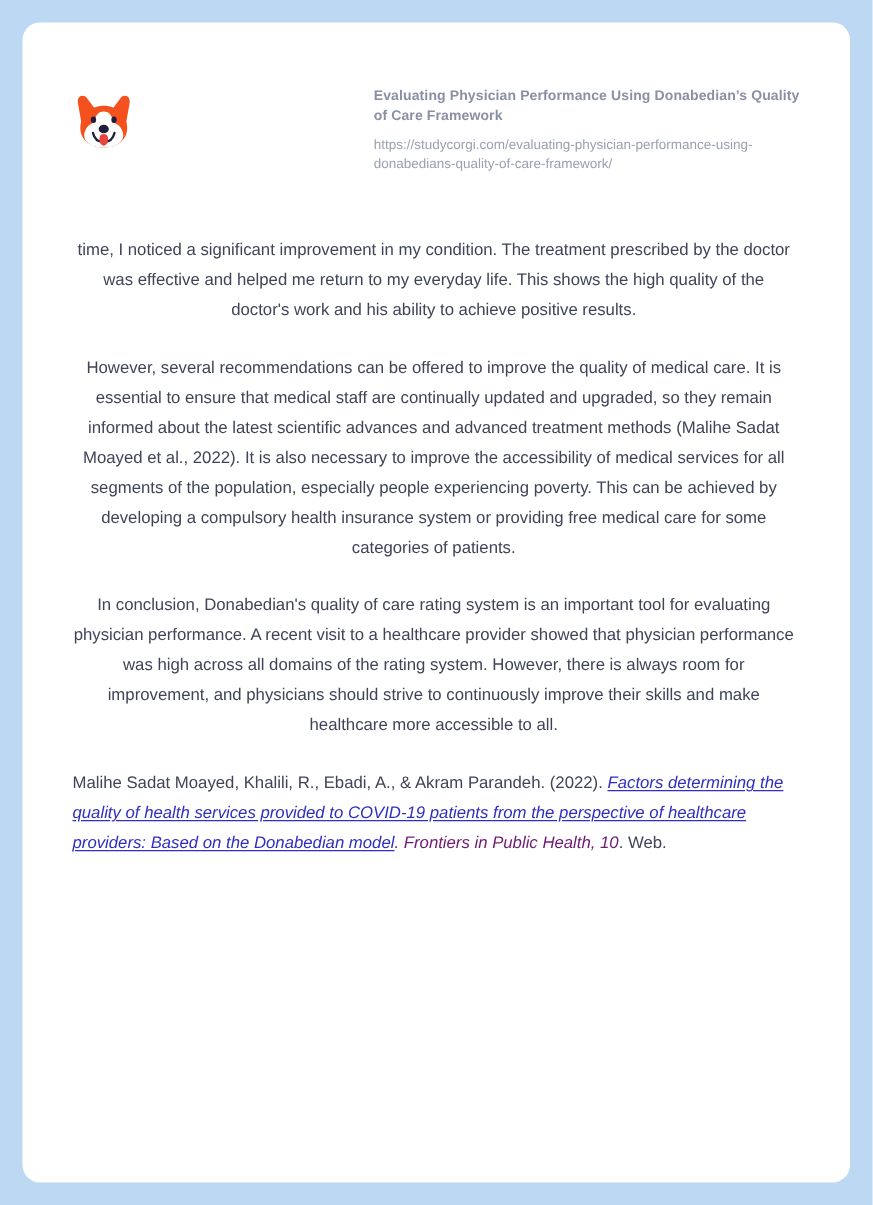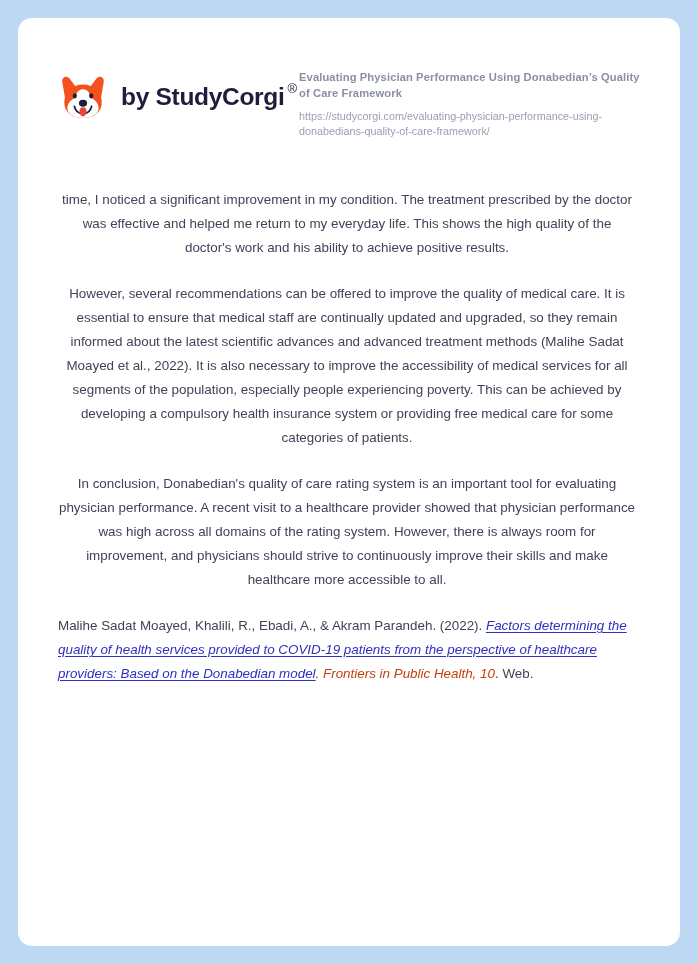--- a/index.html
+++ b/index.html
@@ -113,21 +113,21 @@
     margin: 0;
   }
   .ref-link {
     color: #2f2fbf;
     font-style: italic;
     text-decoration: underline;
     text-underline-offset: 2px;
   }
   .ref-italic {
     font-style: italic;
-    color: #c2410c;
+    color: #701a75;
   }
 </style>
 </head>
 <body>
 
 <div class="page-card">
 
   <div class="doc-header">
 
     <div class="brand">
@@ -146,24 +146,20 @@
           <ellipse cx="42.5" cy="30.5" rx="2.7" ry="3.4" fill="#1f1d3c"></ellipse>
 
           <ellipse cx="32" cy="40" rx="5.2" ry="4.4" fill="#1f1d3c"></ellipse>
 
           <path d="M21 44 C22.5 50 26 53 31 53" stroke="#1f1d3c" stroke-width="2.4" fill="none" stroke-linecap="round"></path>
           <path d="M43 44 C41.5 50 38 53 33 53" stroke="#1f1d3c" stroke-width="2.4" fill="none" stroke-linecap="round"></path>
 
           <path d="M32 45 C35 45 36.5 47 36.5 50 C36.5 54 34.5 57 32 57 C29.5 57 27.5 54 27.5 50 C27.5 47 29 45 32 45 Z" fill="#e8453c"></path>
         </svg>
       </span>
-      <span class="brand-wordmark">
-        <span>by StudyCorgi</span>
-        <span class="brand-reg">®</span>
-      </span>
     </div>
 
     <div class="header-meta">
       <p class="header-title">Evaluating Physician Performance Using Donabedian’s Quality of Care Framework</p>
       <p class="header-url">https://studycorgi.com/evaluating-physician-performance-using-donabedians-quality-of-care-framework/</p>
     </div>
 
   </div>
 
   <div class="doc-body">

